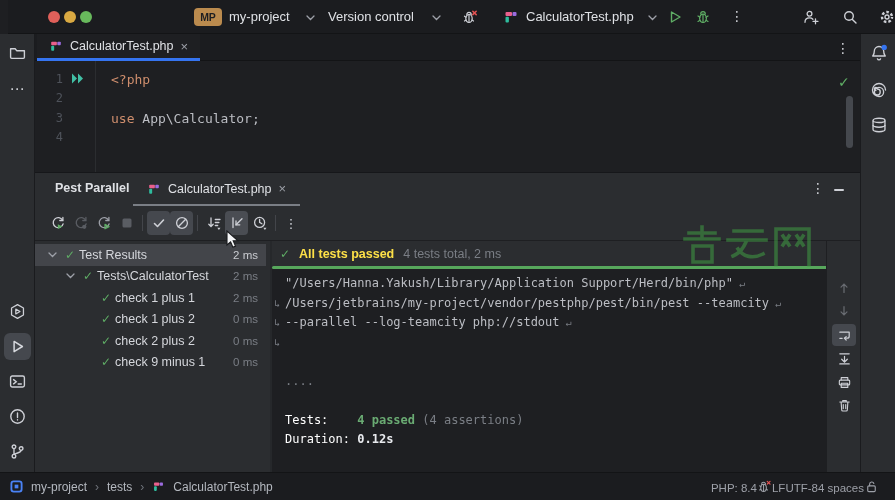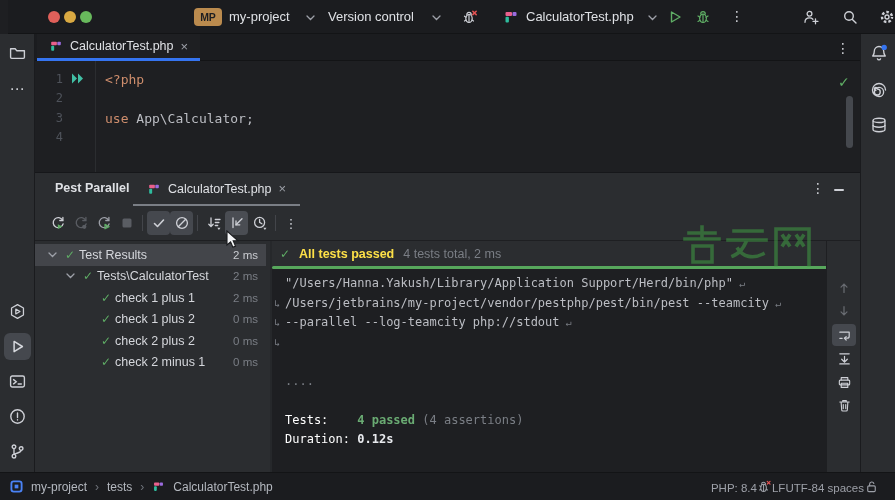--- a/index.html
+++ b/index.html
@@ -25,21 +25,21 @@
 .dots3{color:#ced0d6;font-size:15px;letter-spacing:1px}
 
 
 #tabbar{position:absolute;left:35px;top:34px;width:825px;height:27px;background:#1b1c1f;border-bottom:1px solid #131416}
 #ed-tab{position:absolute;left:2px;top:0;height:27px;background:#1e1f22;display:flex;align-items:center;gap:7px;padding:0 12px;border-bottom:3px solid #3574f0}
 #ed-tab .lbl{color:#dfe1e5;font-size:12.5px}
 .xclose{color:#9da0a8;font-size:13px;line-height:1}
 #editor{position:absolute;left:35px;top:61px;width:825px;height:111px;background:#1e1f22}
 #gutter{position:absolute;left:0;top:0;width:61px;height:111px;border-right:1px solid #2b2d30}
 .lnum{position:absolute;width:28px;text-align:right;left:0;color:#4e525a;font:12px "DejaVu Sans Mono","Liberation Mono",monospace}
-.codeline{position:absolute;left:70px;font:13px "DejaVu Sans Mono","Liberation Mono",monospace;white-space:pre}
+.codeline{position:absolute;left:76px;font:13px "DejaVu Sans Mono","Liberation Mono",monospace;white-space:pre}
 .kw{color:#cf8e6d}
 .plain{color:#bcbec4}
 .edcheck{position:absolute;color:#5fad65;font-size:14px;font-weight:bold}
 .edscroll{position:absolute;left:811px;top:35px;width:7px;height:52px;border-radius:4px;background:#45484e}
 
 
 #panel{position:absolute;left:35px;top:172px;width:825px;height:300px;background:#2b2d30;border-top:1px solid #16171a}
 #panel-header{position:absolute;left:0;top:0;width:825px;height:33px}
 #panel-title{position:absolute;left:20px;top:8px;font-weight:bold;color:#dfe1e5;font-size:12.5px}
 #panel-tab{position:absolute;left:98px;top:0;height:33px;display:flex;align-items:center;gap:7px;padding:0 14px;border-bottom:2px solid #7a7e85}
@@ -399,21 +399,21 @@
       </div>
       <div class="tree-row lvl2">
         <span class="slot"></span>
         <span class="slot tcheck">✓</span>
         <span>check 2 plus 2</span>
         <span class="ttime">0 ms</span>
       </div>
       <div class="tree-row lvl2">
         <span class="slot"></span>
         <span class="slot tcheck">✓</span>
-        <span>check 2 minus 1</span>
+        <span>check 9 minus 1</span>
         <span class="ttime">0 ms</span>
       </div>
     </div>
 
     <div id="console-region">
       <div id="console-status">
         <span class="ok">✓</span>
         <span class="msg">All tests passed</span>
         <span class="meta">4 tests total, 2 ms</span>
       </div>

